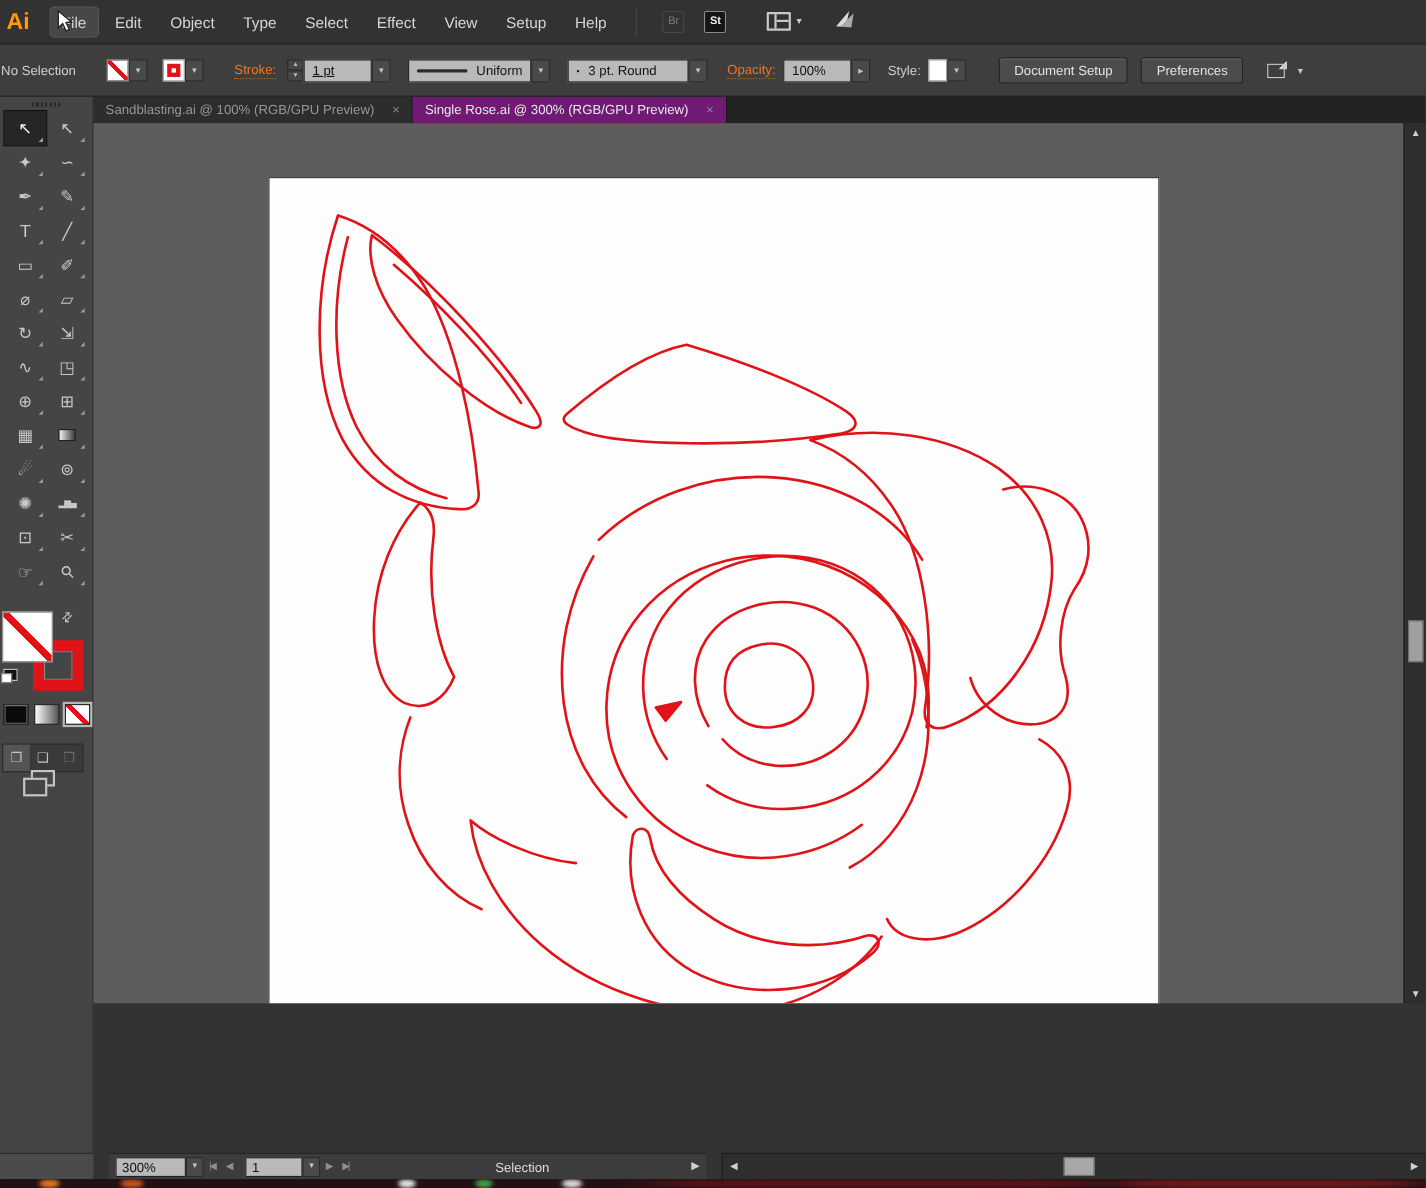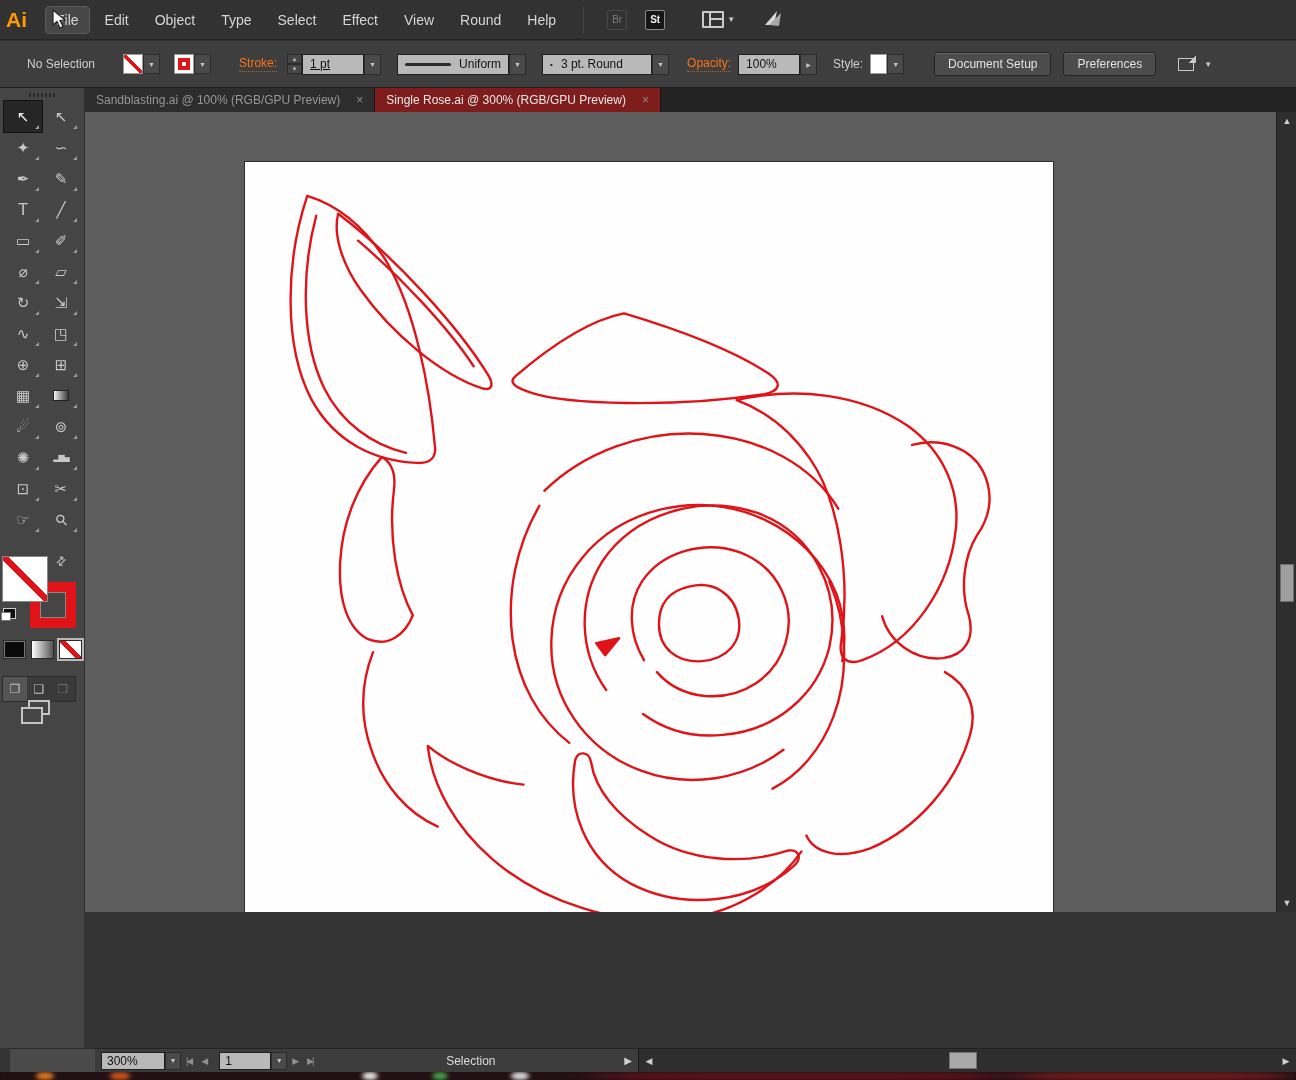--- a/index.html
+++ b/index.html
@@ -47,21 +47,21 @@
     border-radius:3px; color:#e2e2e2; font-size:12px; padding:4px 13px; }
   .extra-icon { width:16px; height:13px; border:1px solid #c9c9c9; position:relative; margin-left:22px; }
   .extra-icon::after { content:""; position:absolute; right:-3px; top:-3px; width:7px; height:7px;
     background:linear-gradient(135deg,transparent 45%,#c9c9c9 45%); }
 
   
   #tabrow { position:absolute; left:85px; right:0; top:88px; height:24px; background:#232323; display:flex; }
   .tab { display:flex; align-items:center; padding:0 11px; font-size:12px;
     border-right:1px solid #161616; }
   .tab.inactive { background:#2d2d2d; color:#969696; }
-  .tab.active { background:#7f1d1d; color:#e8e8e8;text-align:right; }
+  .tab.active { background:#701a75; color:#e8e8e8;text-align:right; }
   .tab-close { margin-left:16px; font-size:12px; color:#8d8d8d; }
 
   
   #toolbar { position:absolute; left:0; top:88px; width:85px; height:960px;
     background:#454545; border-right:1px solid #303030; }
   #toolbar .grip { height:13px; display:flex; align-items:center; justify-content:center; }
   #toolbar .grip i { width:26px; height:4px;
     background:repeating-linear-gradient(90deg,#2a2a2a 0 2px,#454545 2px 4px); }
   .toolgrid { display:grid; grid-template-columns:38px 38px; justify-content:center; grid-auto-rows:31px; }
   .tool { position:relative; display:flex; align-items:center; justify-content:center;
@@ -103,21 +103,21 @@
   #artboard svg { display:block; width:100%; height:100%; }
 
   
   #vscroll { position:absolute; right:0; top:112px; width:20px; bottom:32px;
     background:#2e2e2e; border-left:1px solid #1f1f1f; }
   .sb-arrow { position:absolute; left:0; width:20px; height:18px; color:#cfcfcf; font-size:9px;
     display:flex; align-items:center; justify-content:center; }
   #vthumb { position:absolute; left:3px; top:452px; width:14px; height:38px; background:#9f9f9f; border:1px solid #6e6e6e; }
 
   
-  #statusrow { position:absolute; left:10px; right:0; top:1048px; height:24px; display:flex; }
+  #statusrow { position:absolute; left:0; right:0; top:1048px; height:24px; display:flex;gap:14px; }
   #status-corner { width:85px; background:#4a4a4a; border-top:1px solid #2a2a2a; }
   #statusbar { width:543px; background:#3c3c3c; border-top:1px solid #242424;
     display:flex; align-items:center; font-size:12px; }
   .zoom-field { width:64px; height:18px; background:#b9b9b9; border:1px solid #1f1f1f;
     color:#111; display:flex; align-items:center; padding:0 5px; margin-left:6px; }
   .mini-dd { width:16px; height:18px; background:#4a4a4a; border:1px solid #2b2b2b; color:#c6c6c6;
     font-size:7px; display:flex; align-items:center; justify-content:center; }
   .nav { color:#8f8f8f; font-size:9px; margin:0 5px; letter-spacing:-2px; }
   .ab-field { width:52px; height:18px; background:#b9b9b9; border:1px solid #1f1f1f; color:#111;
     display:flex; align-items:center; padding:0 5px; margin-left:8px; }
@@ -148,42 +148,42 @@
 
   <div id="menubar">
     <span class="ai-logo">Ai</span>
     <span class="menu-item hovered">File</span>
     <span class="menu-item">Edit</span>
     <span class="menu-item">Object</span>
     <span class="menu-item">Type</span>
     <span class="menu-item">Select</span>
     <span class="menu-item">Effect</span>
     <span class="menu-item">View</span>
-    <span class="menu-item">Round</span>
+    <span class="menu-item">Setup</span>
     <span class="menu-item">Help</span>
     <span class="mb-sep"></span>
     <span class="mini-app dim">Br</span>
     <span class="mini-app lit">St</span>
     <span class="ws-icon"></span>
     <span class="dd-tri">▼</span>
     <span class="rocket">
       <svg width="22" height="22" viewBox="0 0 22 22">
         <path d="M4,18 L16,4 L13,18 Z" fill="#d9d9d9"></path>
         <path d="M8,18 L20,6 L18,19 Z" fill="#a8a8a8"></path>
       </svg>
     </span>
     <span id="file-cursor">
       <svg width="17" height="22" viewBox="0 0 17 22">
         <path d="M1,1 L1,16 L5,12.5 L8,19 L11,17.6 L8,11.5 L13,11 Z" fill="#fff" stroke="#222" stroke-width="1.2"></path>
       </svg>
     </span>
   </div>
 
   <div id="controlbar">
-    <span class="cb-label" style="margin-left:27px;">No Selection</span>
+    <span class="cb-label" style="margin-left:1px;">No Selection</span>
     <span class="chip chip-none" style="margin-left:28px;"></span>
     <span class="dd-btn">▼</span>
     <span class="chip chip-strokering" style="margin-left:14px;"></span>
     <span class="dd-btn">▼</span>
     <span class="cb-orange" style="margin-left:28px;">Stroke:</span>
     <span class="stepper">
       <span>▲</span>
       <span>▼</span>
     </span>
     <span class="field" style="width:62px;text-decoration:underline;">1 pt</span>

